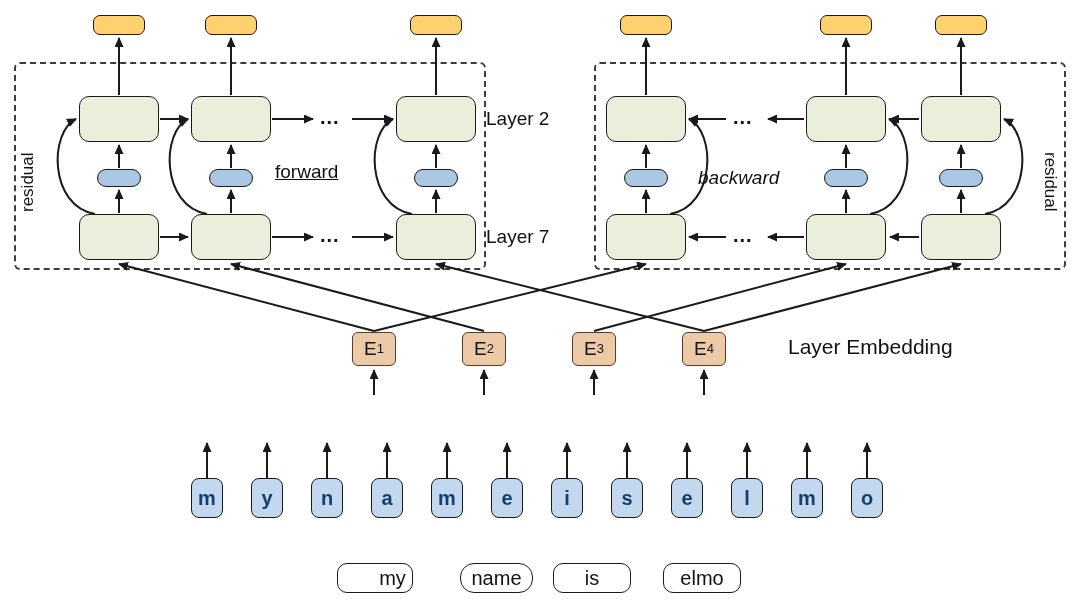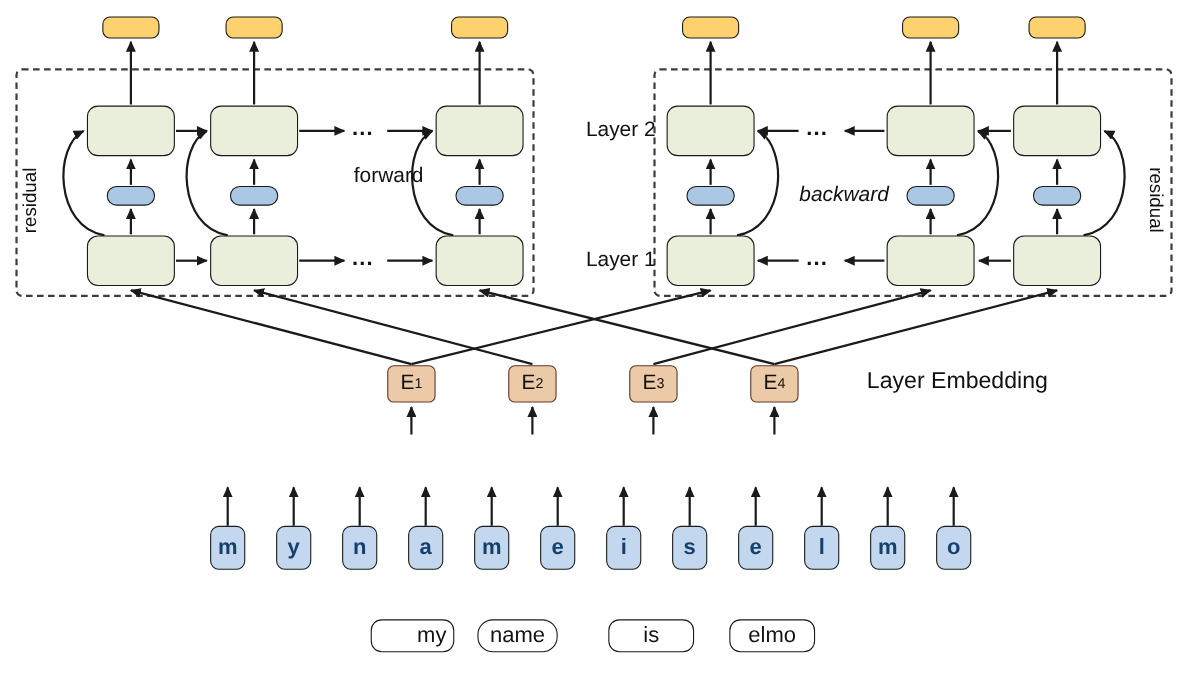--- a/index.html
+++ b/index.html
@@ -15,21 +15,21 @@
   .ebox{width:44px;height:34px;border-radius:6px;background:#eccaa8;border-color:#5d3a25;
         display:flex;align-items:center;justify-content:center;font-size:19px;top:332px;}
   .ebox sub{font-size:13px;line-height:0;}
   .charcnn{left:175px;top:395px;width:720px;height:44px;border-radius:9px;background:#e9efdb;
         display:flex;align-items:center;justify-content:center;font-size:21px;}
   .char{width:32px;height:40px;top:478px;border-radius:8px;background:#c3d8ee;
         display:flex;align-items:center;justify-content:center;font-size:20px;font-weight:600;color:#15406b;}
   .word{top:563px;height:30px;border-radius:10px;background:#ffffff;
         display:flex;align-items:center;justify-content:center;font-size:20px;}
   .lbl{position:absolute;z-index:2;font-size:19px;}
-  .lbl-center{width:110px;text-align:right;}
+  .lbl-center{width:110px;text-align:left;}
   .ellipsis{position:absolute;z-index:2;font-size:20px;font-weight:bold;letter-spacing:1px;}
   .vert{position:absolute;z-index:2;font-size:17px;height:140px;text-align:center;
         writing-mode:vertical-rl;}
   .vert.flip{transform:rotate(180deg);}
   .token-lbl{position:absolute;left:788px;top:335px;font-size:21px;z-index:2;}
   .watermark{position:absolute;right:16px;top:560px;font-size:21px;font-weight:600;
         color:#8f8f8f;z-index:3;}
 </style>
 </head>
 <body>
@@ -146,24 +146,24 @@
   <div class="box pill" style="left:414px;top:169px;"></div>
   <div class="box pill" style="left:624px;top:169px;"></div>
   <div class="box pill" style="left:824px;top:169px;"></div>
   <div class="box pill" style="left:939px;top:169px;"></div>
 
   <span class="ellipsis" style="left:320px;top:106px;">...</span>
   <span class="ellipsis" style="left:320px;top:224px;">...</span>
   <span class="ellipsis" style="left:733px;top:106px;">...</span>
   <span class="ellipsis" style="left:733px;top:224px;">...</span>
 
-  <span class="lbl lbl-center" style="left:275px;top:149px;">forward</span>
+  <span class="lbl lbl-center" style="left:275px;top:161px;text-decoration:underline;">forward</span>
   <span class="lbl lbl-center" style="left:698px;top:167px;font-style:italic;">backward</span>
   <span class="lbl lbl-center" style="left:486px;top:108px;">Layer 2</span>
-  <span class="lbl lbl-center" style="left:486px;top:226px;">Layer 1</span>
+  <span class="lbl lbl-center" style="left:486px;top:226px;">Layer 7</span>
 
   <div class="box ebox" style="left:352px;">
     <span>E</span>
       <sub>1</sub>
   </div>
   <div class="box ebox" style="left:462px;">
     <span>E</span>
       <sub>2</sub>
   </div>
   <div class="box ebox" style="left:572px;">
@@ -185,18 +185,18 @@
   <div class="box char" style="left:431px;">m</div>
   <div class="box char" style="left:491px;">e</div>
   <div class="box char" style="left:551px;">i</div>
   <div class="box char" style="left:611px;">s</div>
   <div class="box char" style="left:671px;">e</div>
   <div class="box char" style="left:731px;">l</div>
   <div class="box char" style="left:791px;">m</div>
   <div class="box char" style="left:851px;">o</div>
 
   <div class="box word" style="left:337px;width:76px;padding-left:35px;">my</div>
-  <div class="box word" style="left:434px;width:73px;border-radius:14px;">name</div>
+  <div class="box word" style="left:460px;width:73px;border-radius:14px;">name</div>
   <div class="box word" style="left:553px;width:78px;">is</div>
   <div class="box word" style="left:663px;width:78px;">elmo</div>
 
 
 </div>
 
 </body></html>

